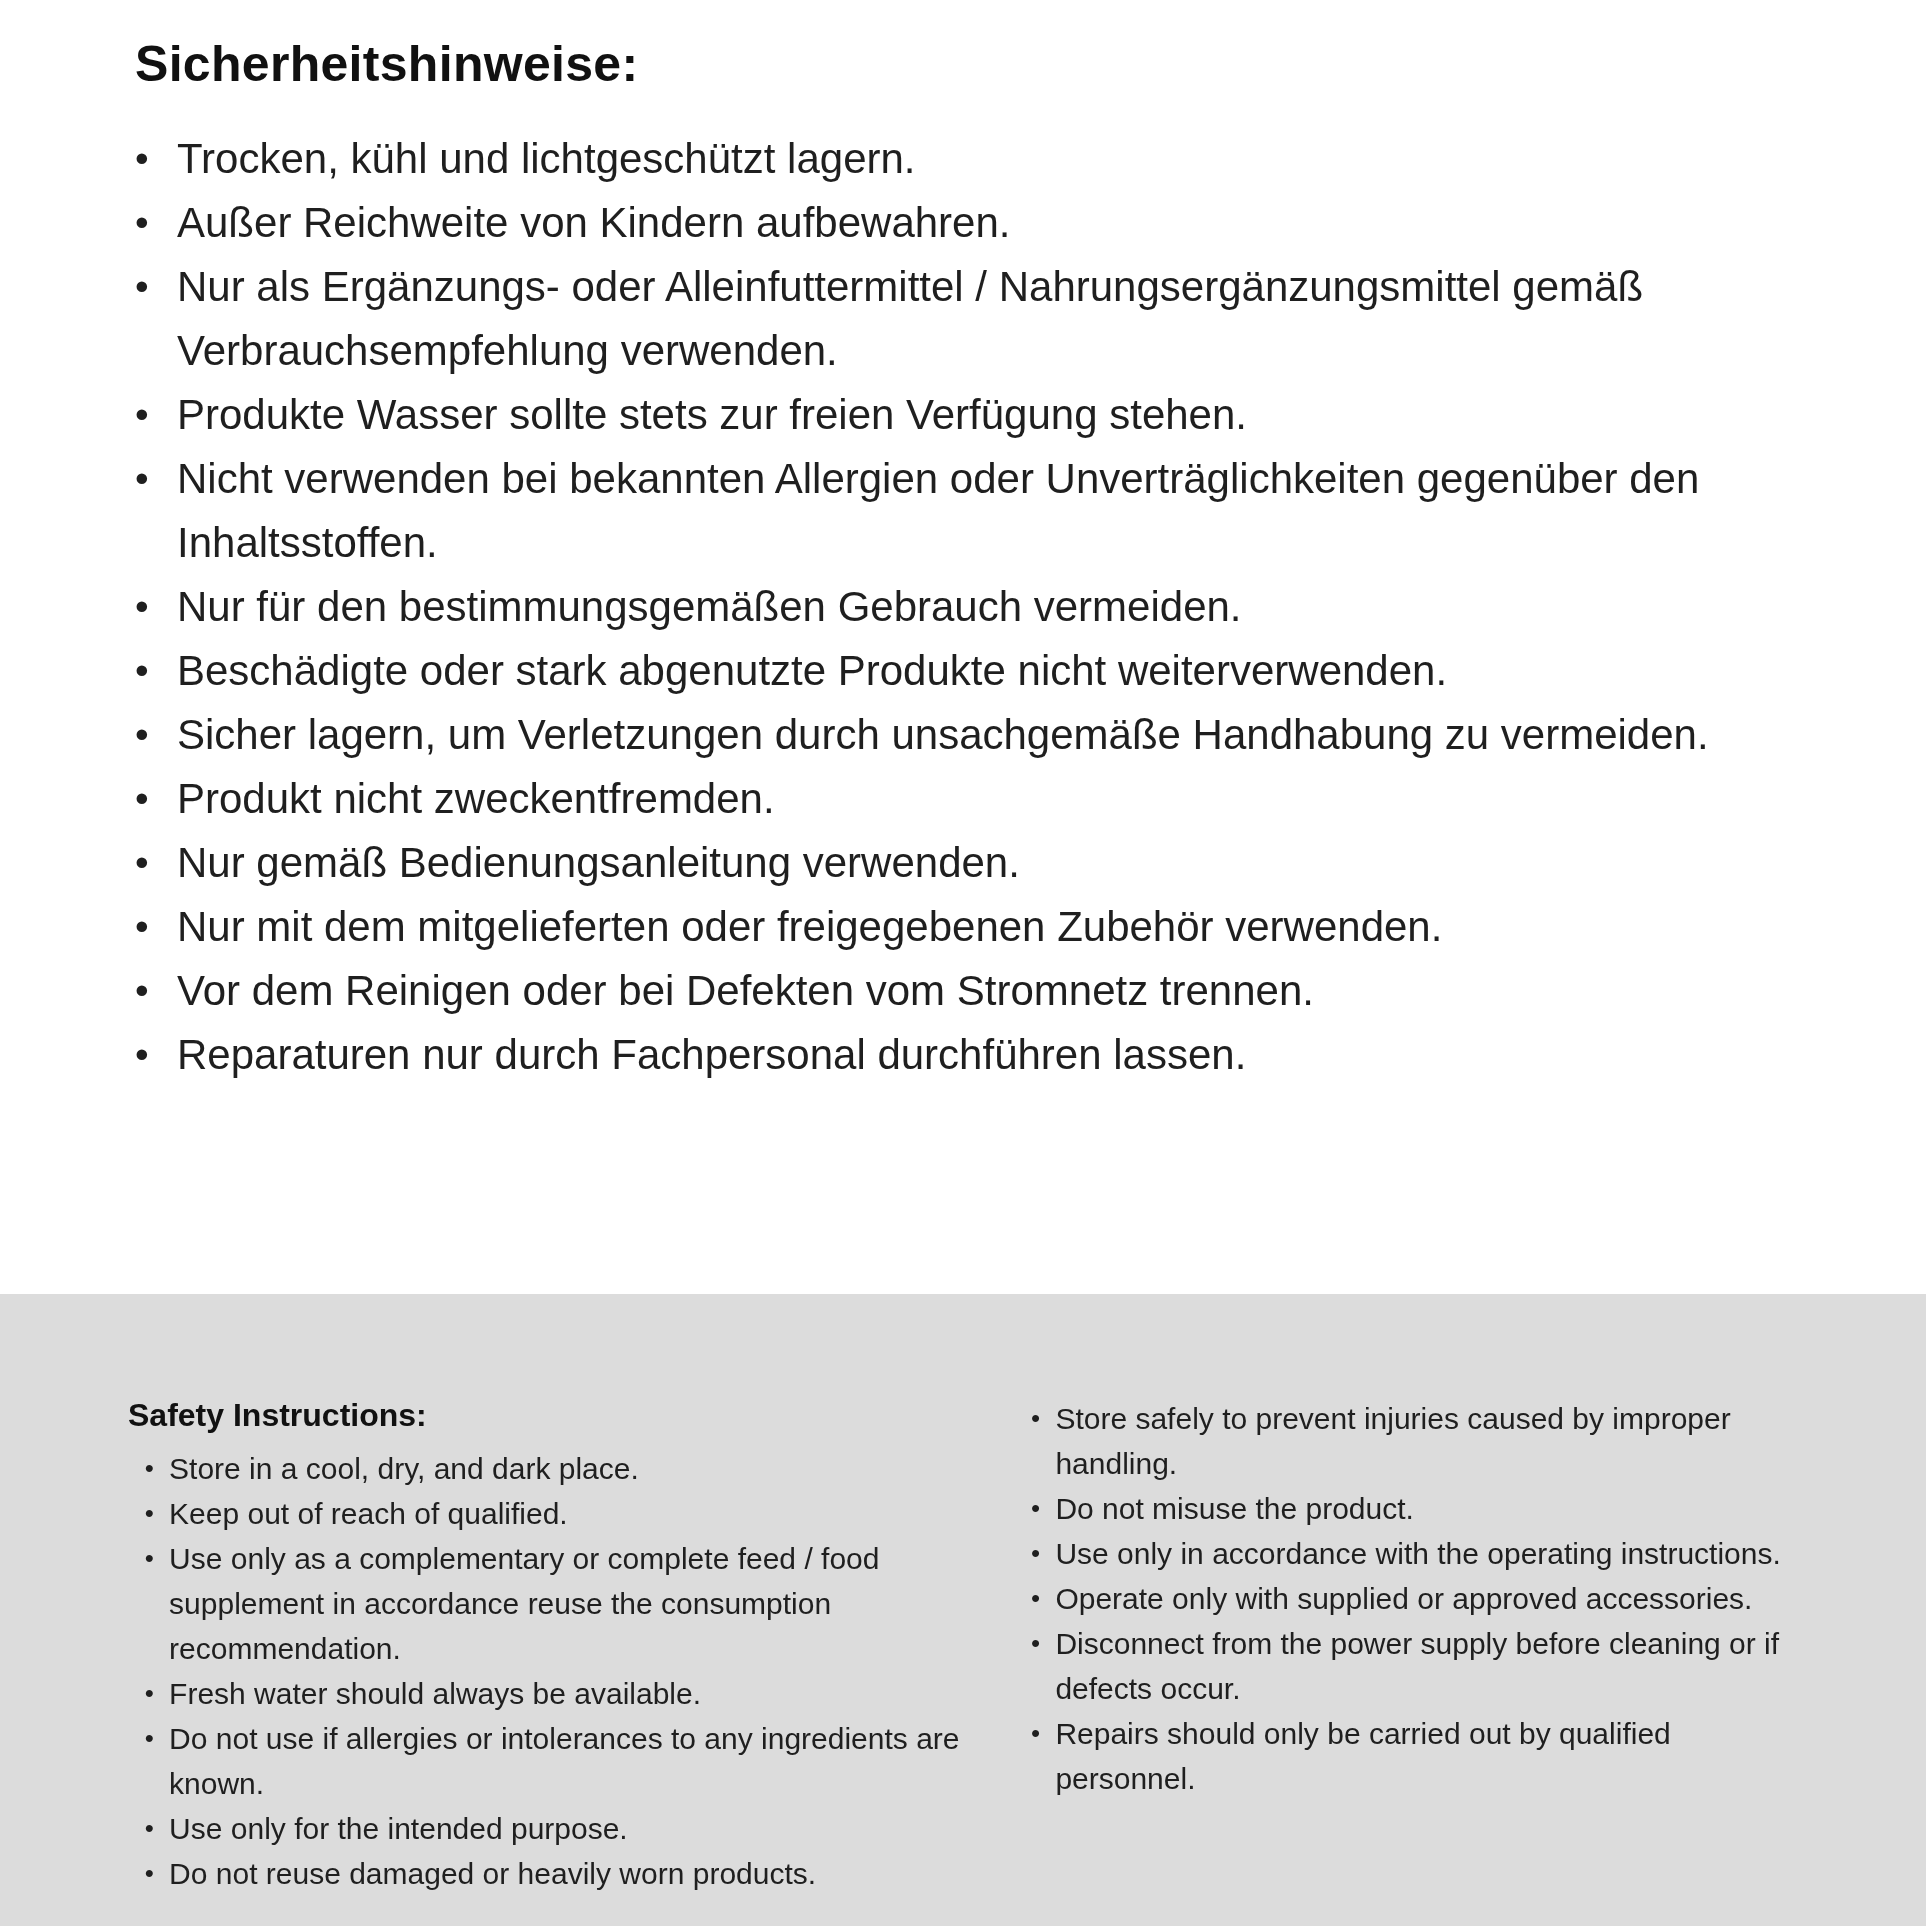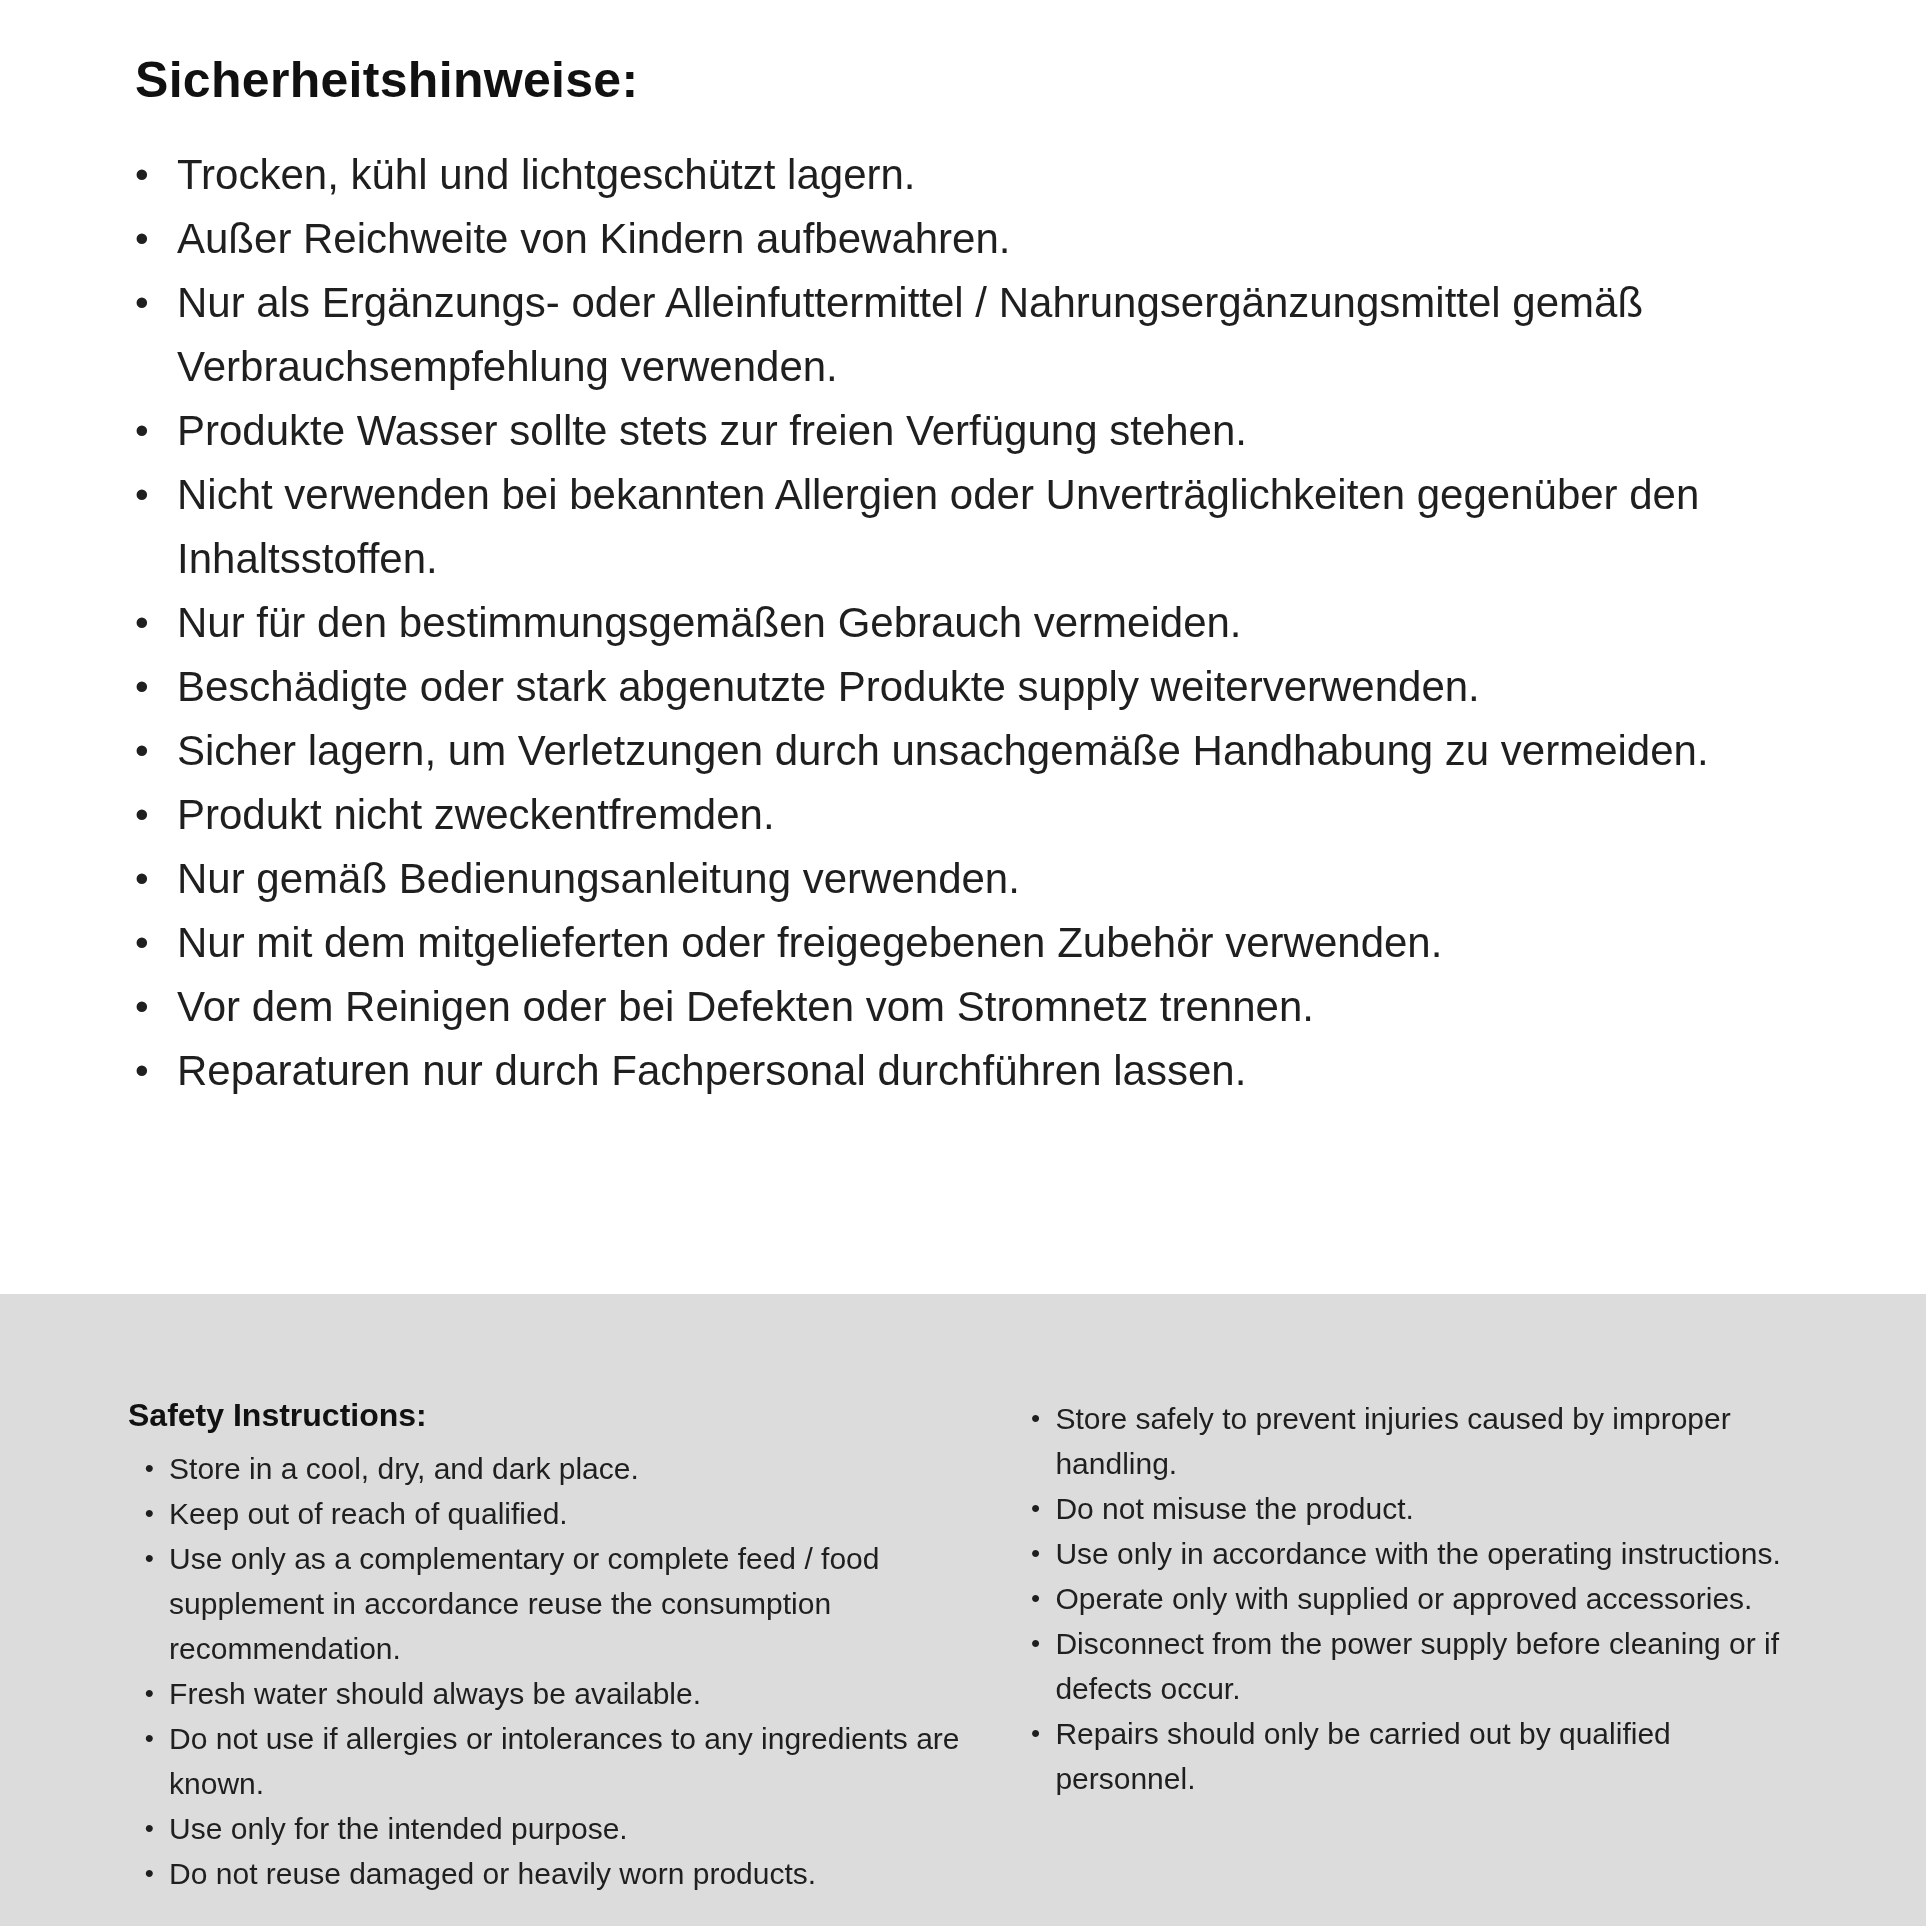--- a/index.html
+++ b/index.html
@@ -17,21 +17,21 @@
     overflow: hidden;
     box-sizing: border-box;
     display: flex;
     flex-direction: column;
   }
 
   
   .german-section {
     box-sizing: border-box;
     height: 1294px;
-    padding: 50px 135px 0 135px;
+    padding: 34px 135px 0 135px;
     background: #ffffff;
     flex: 0 0 auto;
   }
   .german-section h1 {
     margin: 0 0 33px 0;
     font-size: 50px;
     font-weight: 700;
     line-height: 1.2;
     color: #111111;
     letter-spacing: 0.3px;
@@ -136,21 +136,21 @@
         <li class="bullet-item">
           <span class="bullet">•</span>
           <span class="item-text">Nicht verwenden bei bekannten Allergien oder Unverträglichkeiten gegenüber den Inhaltsstoffen.</span>
         </li>
         <li class="bullet-item">
           <span class="bullet">•</span>
           <span class="item-text">Nur für den bestimmungsgemäßen Gebrauch vermeiden.</span>
         </li>
         <li class="bullet-item">
           <span class="bullet">•</span>
-          <span class="item-text">Beschädigte oder stark abgenutzte Produkte supply weiterverwenden.</span>
+          <span class="item-text">Beschädigte oder stark abgenutzte Produkte nicht weiterverwenden.</span>
         </li>
         <li class="bullet-item">
           <span class="bullet">•</span>
           <span class="item-text">Sicher lagern, um Verletzungen durch unsachgemäße Handhabung zu vermeiden.</span>
         </li>
         <li class="bullet-item">
           <span class="bullet">•</span>
           <span class="item-text">Produkt nicht zweckentfremden.</span>
         </li>
         <li class="bullet-item">

